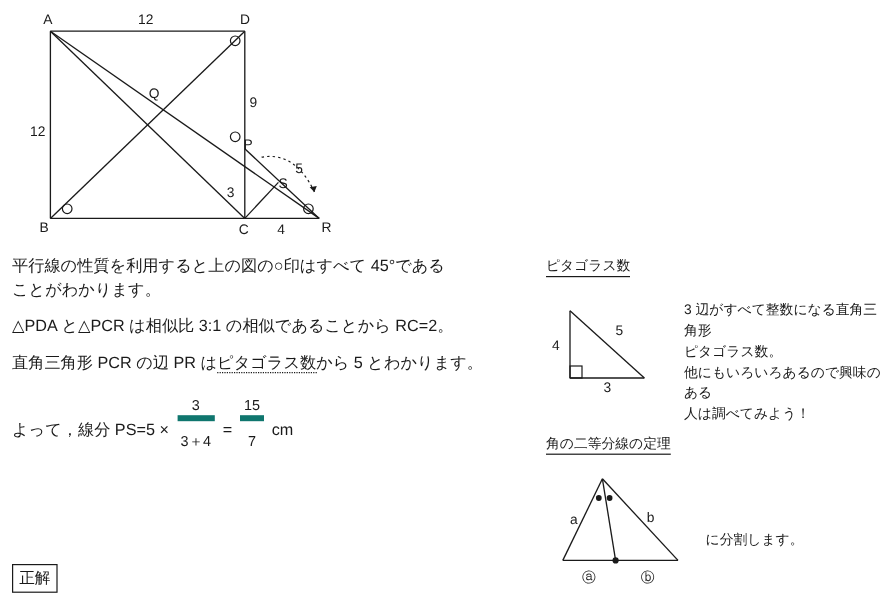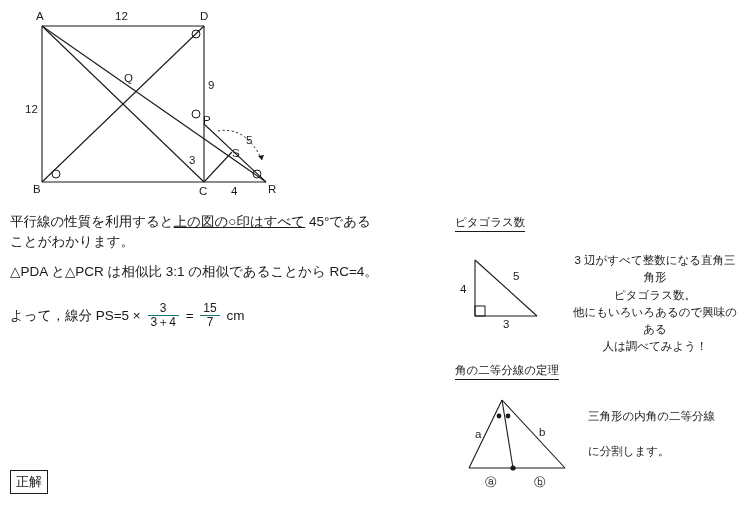--- a/index.html
+++ b/index.html
@@ -6,27 +6,27 @@
   body{
     width:745px;height:511px;background:#ffffff;
     font-family:"Liberation Sans","DejaVu Sans",sans-serif;
     color:#1a1a1a;position:relative;overflow:hidden;
   }
   .fig-main{position:absolute;left:0;top:0;width:330px;height:205px;}
   .explain{position:absolute;left:10px;top:212px;width:430px;}
   .explain p{margin:0 0 11px 0;font-size:13.5px;line-height:1.45;}
   .frac{display:inline-block;vertical-align:middle;text-align:center;font-size:12px;line-height:1.15;margin:0 3px;}
   .frac .num{display:block;padding:0 3px;}
-  .frac .den{display:block;border-top:1px solid #0f766e;padding:0 3px;}
+  .frac .den{display:block;border-top:5px solid #0f766e;padding:11px 3px;}
   .ans-box{position:absolute;left:10px;top:470px;display:flex;align-items:center;gap:12px;font-size:13.5px;}
   .ans-label{border:1px solid #1a1a1a;padding:2px 5px;font-size:13px;}
   .side-panel{position:absolute;}
   .panel-title{font-size:11.5px;border-bottom:1px solid #1a1a1a;display:inline-block;padding-bottom:1px;margin-bottom:6px;}
   .panel-text{font-size:11.5px;line-height:1.5;}
-  .u-line{text-decoration:underline;}
+  .u-line{}
   .dotted-u{border-bottom:1px dotted #1a1a1a;}
   svg{display:block;overflow:visible;}
   .lbl{font-size:11.5px;font-family:"Liberation Sans","DejaVu Sans",sans-serif;fill:#1a1a1a;}
 </style>
 </head>
 <body>
 
 <div class="fig-main">
   <svg width="330" height="205" viewBox="0 0 330 205">
 
@@ -67,21 +67,24 @@
     <text class="lbl" x="231" y="195">4</text>
     <text class="lbl" x="246" y="144">5</text>
   </svg>
 </div>
 
 <div class="explain">
   <p>
     <span>平行線の性質を利用すると</span><span class="u-line">上の図の○印はすべて</span>&nbsp;<span>45°である</span><br>
     <span>ことがわかります。</span>
   </p>
-  <p>△PDA と△PCR は相似比 3:1 の相似であることから RC=4。</p>
+  <p>△PDA と△PCR は相似比 3:1 の相似であることから RC=2。</p>
+  <p>
+    <span>直角三角形 PCR の辺 PR は</span><span class="dotted-u">ピタゴラス数</span><span>から 5 とわかります。</span>
+  </p>
   <p style="margin-top:20px;">
     <span>よって，線分 PS=</span><span>5 ×</span>
     <span class="frac">
       <span class="num">3</span>
       <span class="den">3＋4</span>
     </span>
     <span>=</span>
     <span class="frac">
       <span class="num">15</span>
       <span class="den">7</span>
@@ -99,21 +102,21 @@
   <div style="display:flex;align-items:flex-start;gap:10px;">
     <svg width="105" height="90" viewBox="0 0 105 90">
       <line x1="20" y1="22" x2="20" y2="78" stroke="#1a1a1a" stroke-width="1.1"></line>
       <line x1="20" y1="78" x2="82" y2="78" stroke="#1a1a1a" stroke-width="1.1"></line>
       <line x1="20" y1="22" x2="82" y2="78" stroke="#1a1a1a" stroke-width="1.1"></line>
       <rect x="20" y="68" width="10" height="10" fill="none" stroke="#1a1a1a" stroke-width="1"></rect>
       <text class="lbl" x="5" y="55">4</text>
       <text class="lbl" x="48" y="90">3</text>
       <text class="lbl" x="58" y="42">5</text>
     </svg>
-    <div class="panel-text" style="padding-top:14px;text-align:center;">
+    <div class="panel-text" style="padding-top:14px;">
       <span>3 辺がすべて整数になる直角三角形</span><br>
       <span>ピタゴラス数。</span><br>
       <span>他にもいろいろあるので興味のある</span><br>
       <span>人は調べてみよう！</span>
     </div>
   </div>
 </div>
 
 <div class="side-panel" style="left:455px;top:360px;width:285px;">
   <div class="panel-title">角の二等分線の定理</div>
@@ -125,18 +128,18 @@
       <line x1="47" y1="14" x2="58" y2="82" stroke="#1a1a1a" stroke-width="1.1"></line>
       <circle cx="44" cy="30" r="2.4" fill="#1a1a1a"></circle>
       <circle cx="53" cy="30" r="2.4" fill="#1a1a1a"></circle>
       <circle cx="58" cy="82" r="2.6" fill="#1a1a1a"></circle>
       <text class="lbl" x="20" y="52">a</text>
       <text class="lbl" x="84" y="50">b</text>
       <text class="lbl" x="30" y="100">ⓐ</text>
       <text class="lbl" x="79" y="100">ⓑ</text>
     </svg>
     <div class="panel-text" style="padding-top:22px;">
-      <span>三角形の内角の二等分線</span><br>
+      <br>
       <br>
       <span>に分割します。</span>
     </div>
   </div>
 </div>
 
 </body></html>

